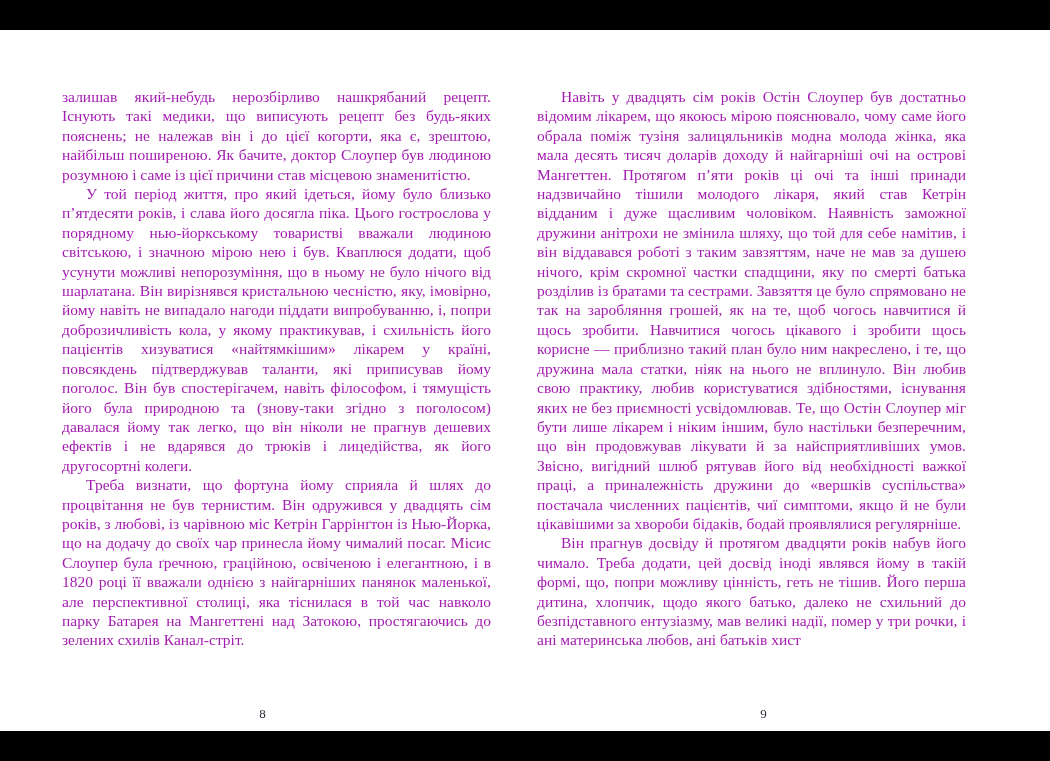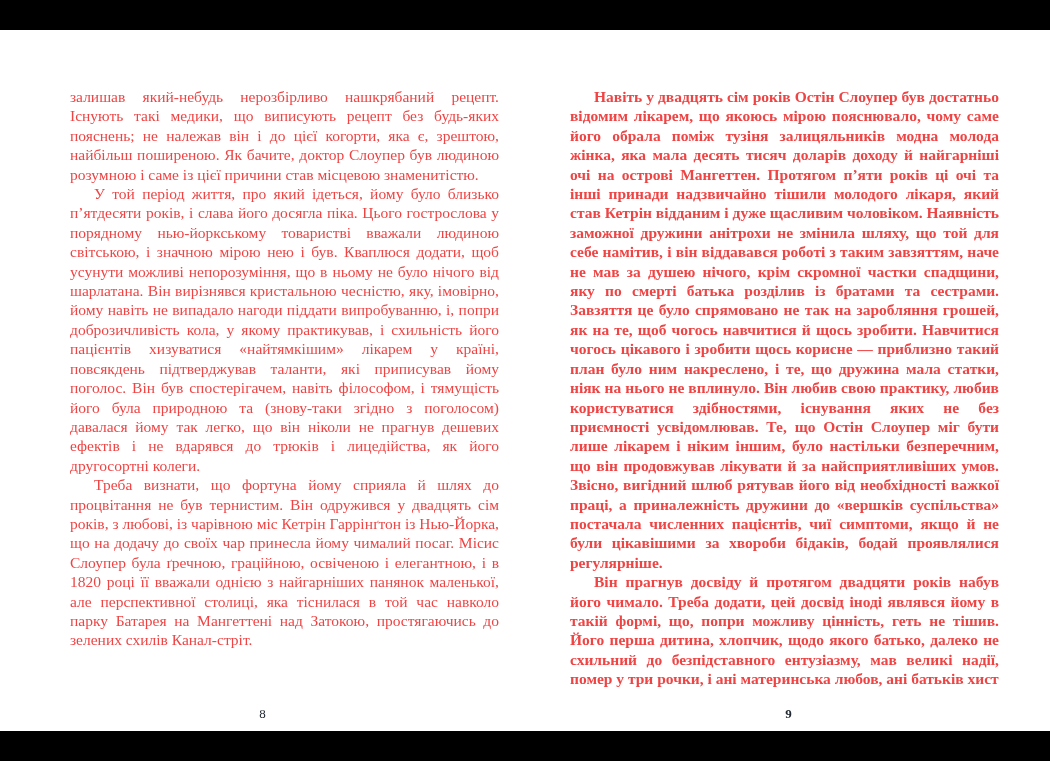--- a/index.html
+++ b/index.html
@@ -30,37 +30,36 @@
     background: #ffffff;
   }
 
   .page {
     position: absolute;
     top: 0;
     height: 701px;
     width: 525px;
   }
   .page.left  { left: 0; }
-  .page.right { left: 525px; font-weight: bold; }
+  .page.right { left: 500px; }
 
   .text-block {
     position: absolute;
     top: 57px;               
     width: 429px;
     height: 612px;
     overflow: hidden;
     font-family: "Liberation Serif", "DejaVu Serif", serif;
     font-size: 15.5px;
     line-height: 19.4px;
     text-align: justify;
-    color: #ef4444;
+    color: #a21caf;
     hyphens: auto;
     -webkit-hyphens: auto;
     font-variant-numeric: oldstyle-nums;
-    margin-left: 8px;
   }
   .page.left  .text-block { left: 62px; }
   .page.right .text-block { left: 37px; }  
 
   p.para { margin: 0; padding: 0; }
   p.para.indent { text-indent: 24px; }
 
   .folio {
     position: absolute;
     top: 676px;              

